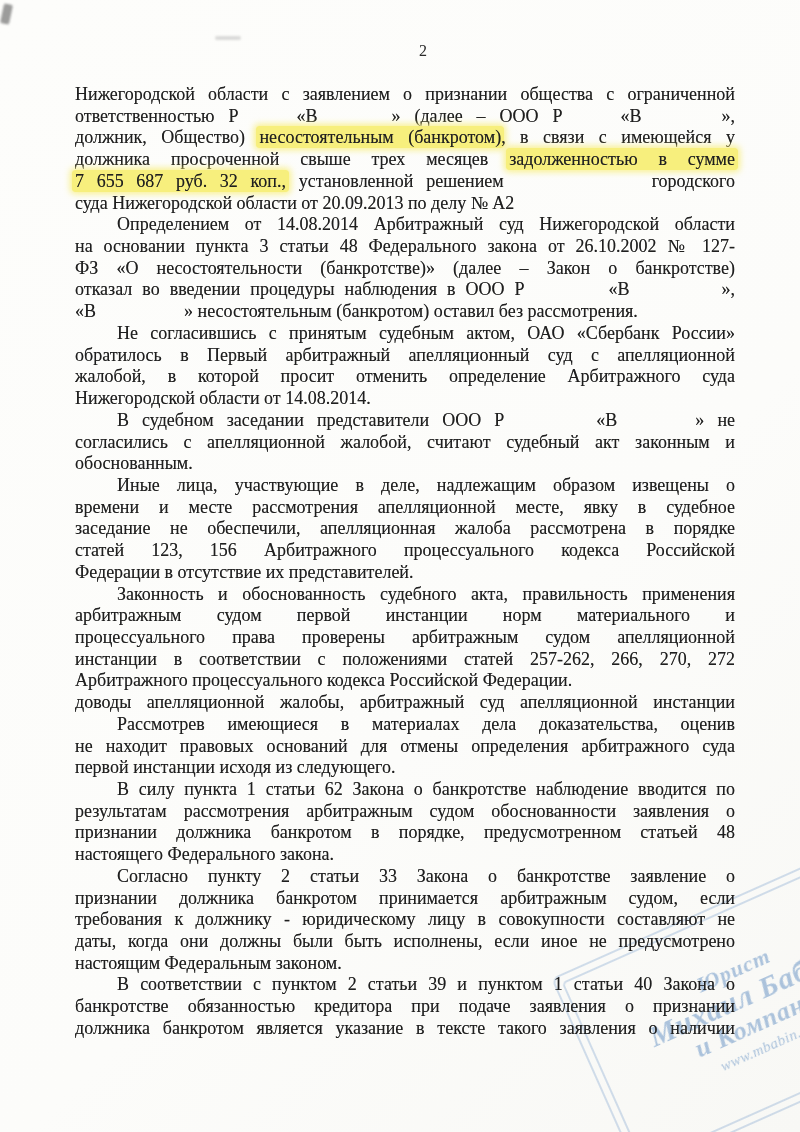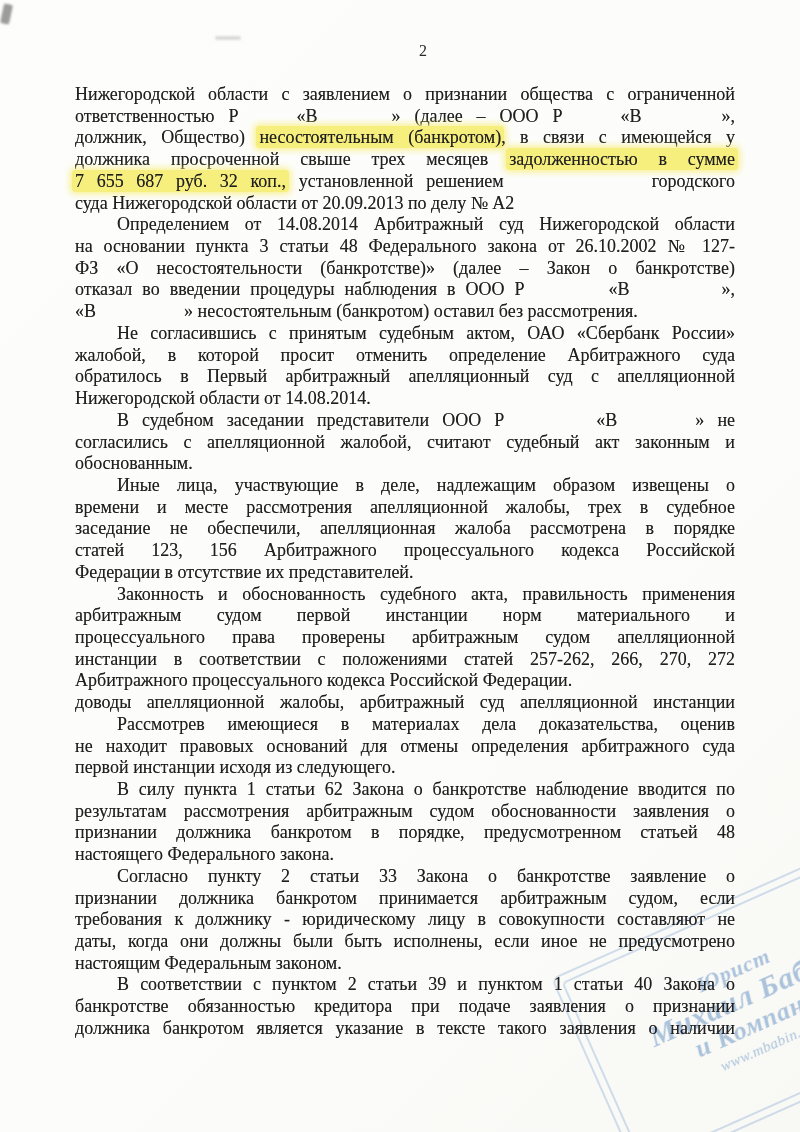--- a/index.html
+++ b/index.html
@@ -91,28 +91,28 @@
       <div class="line j ov"><span>должник, Общество) </span><span class="hl">несостоятельным (банкротом)</span><span>, в связи с имеющейся у</span></div>
       <div class="line j ov"><span>должника просроченной свыше трех месяцев </span><span class="hl">задолженностью в сумме</span></div>
       <div class="line j ov"><span class="hl">7 655 687 руб. 32 коп.,</span><span> установленной решением</span><span class="gap" style="width: 148px;"></span><span>городского</span></div>
       <div class="line"><span>суда Нижегородской области от 20.09.2013 по делу № А2</span></div>
       <div class="line j ind"><span>Определением от 14.08.2014 Арбитражный суд Нижегородской области</span></div>
       <div class="line j"><span>на основании пункта 3 статьи 48 Федерального закона от 26.10.2002 № 127-</span></div>
       <div class="line j"><span>ФЗ «О несостоятельности (банкротстве)» (далее – Закон о банкротстве)</span></div>
       <div class="line j"><span>отказал во введении процедуры наблюдения в ООО Р</span><span class="gap" style="width: 84px;"></span><span>«В</span><span class="gap" style="width: 92px;"></span><span>»,</span></div>
       <div class="line"><span>«В</span><span class="gap" style="width: 88px;"></span><span>» несостоятельным (банкротом) оставил без рассмотрения.</span></div>
       <div class="line j ind"><span>Не согласившись с принятым судебным актом, ОАО «Сбербанк России»</span></div>
+      <div class="line j"><span>обратилось в Первый арбитражный апелляционный суд с апелляционной</span></div>
       <div class="line j"><span>жалобой, в которой просит отменить определение Арбитражного суда</span></div>
-      <div class="line j"><span>обратилось в Первый арбитражный апелляционный суд с апелляционной</span></div>
       <div class="line"><span>Нижегородской области от 14.08.2014.</span></div>
       <div class="line j ind"><span>В судебном заседании представители ООО Р</span><span class="gap" style="width: 92px;"></span><span>«В</span><span class="gap" style="width: 78px;"></span><span>» не</span></div>
       <div class="line j"><span>согласились с апелляционной жалобой, считают судебный акт законным и</span></div>
       <div class="line"><span>обоснованным.</span></div>
       <div class="line j ind"><span>Иные лица, участвующие в деле, надлежащим образом извещены о</span></div>
-      <div class="line j"><span>времени и месте рассмотрения апелляционной жалобы, трех в судебное</span></div>
+      <div class="line j"><span>времени и месте рассмотрения апелляционной месте, явку в судебное</span></div>
       <div class="line j"><span>заседание не обеспечили, апелляционная жалоба рассмотрена в порядке</span></div>
       <div class="line j"><span>статей 123, 156 Арбитражного процессуального кодекса Российской</span></div>
       <div class="line"><span>Федерации в отсутствие их представителей.</span></div>
       <div class="line j ind"><span>Законность и обоснованность судебного акта, правильность применения</span></div>
       <div class="line j"><span>арбитражным судом первой инстанции норм материального и</span></div>
       <div class="line j"><span>процессуального права проверены арбитражным судом апелляционной</span></div>
       <div class="line j"><span>инстанции в соответствии с положениями статей 257-262, 266, 270, 272</span></div>
       <div class="line"><span>Арбитражного процессуального кодекса Российской Федерации.</span></div>
       <div class="line j"><span>доводы апелляционной жалобы, арбитражный суд апелляционной инстанции</span></div>
       <div class="line j ind"><span>Рассмотрев имеющиеся в материалах дела доказательства, оценив</span></div>

